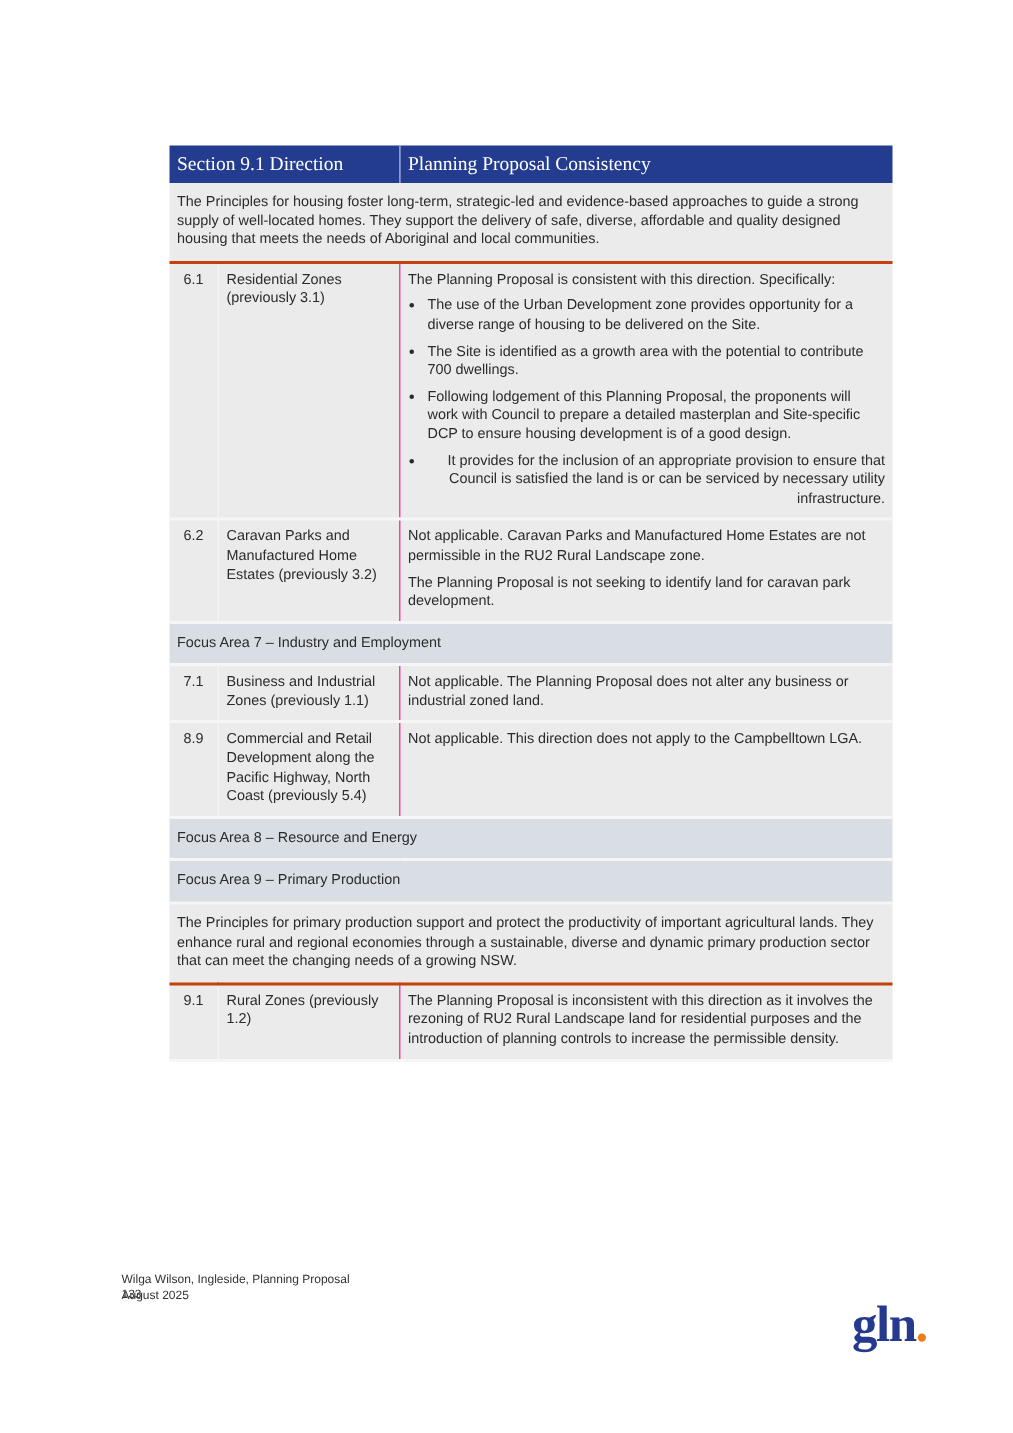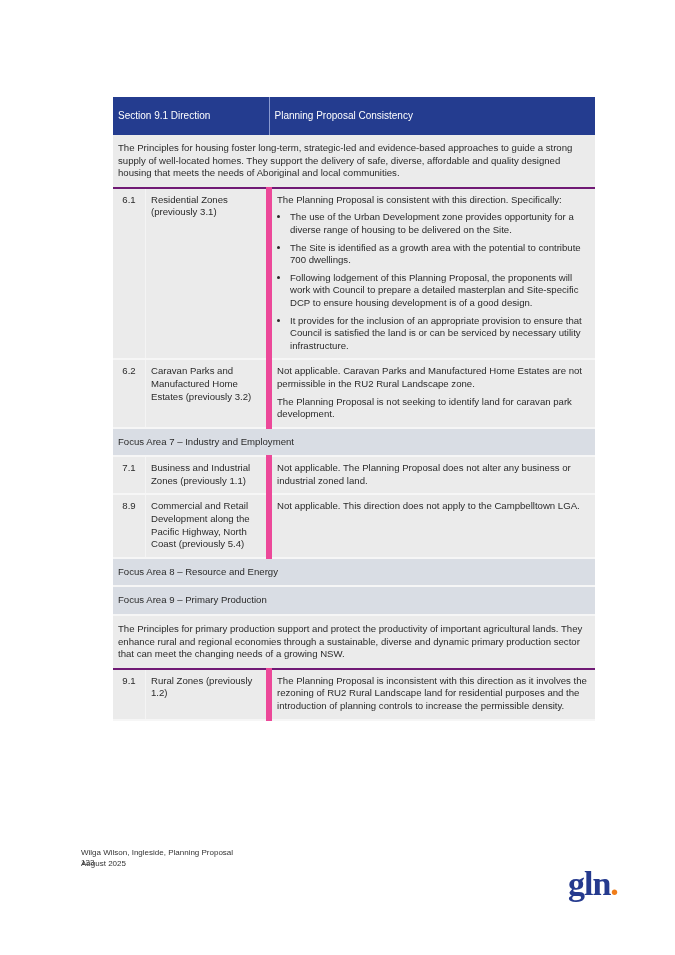--- a/index.html
+++ b/index.html
@@ -1,30 +1,30 @@
 <!DOCTYPE html>
 <html><head>
 <meta charset="utf-8">
 <style>
   html, body { margin:0; padding:0; background:#ffffff; }
   body { width:675px; height:955px; position:relative; font-family:"Liberation Sans", sans-serif; color:#2b2b2b; }
   .tbl { position:absolute; left:113px; top:97px; width:482px; border-collapse:collapse; font-size:9.6px; line-height:12.6px; }
   .tbl td { vertical-align:top; }
-  .hdr td { background:#243c8f; color:#ffffff; font-size:10px; height:38px; vertical-align:middle; padding:0 5px; }
+  .hdr td { background:#243c8f; color:#ffffff; font-size:13px; height:25px; vertical-align:middle; padding:0 5px;font-family:Liberation Serif, serif; }
   .hdr td.c1 { border-right:1px solid #8a9ad0; }
   .row td { background:#ebebeb; padding:5px 5px 6px 5px; border-bottom:2px solid #f6f6f6; }
   .row td.num { width:22px; border-right:1px solid #f4f4f4;text-align:center; }
-  .row td.name { width:110px; border-right:6px solid #ec4899; }
-  .intro td { background:#ebebeb; padding:7px 5px 7px 5px; border-bottom:2px solid #701a75; }
+  .row td.name { width:110px; border-right:1px solid #ec4899; }
+  .intro td { background:#ebebeb; padding:7px 5px 7px 5px; border-bottom:2px solid #c2410c; }
   .focus td { background:#d9dde4; padding:7px 5px 7px 5px; border-bottom:2px solid #f6f6f6; }
   p { margin:0 0 5px 0; }
   p:last-child { margin-bottom:0; }
   ul { margin:0; padding:0 0 0 13px; }
   li { margin:0 0 5px 0; padding-left:0; }
-  li:last-child { margin-bottom:0; }
+  li:last-child { margin-bottom:0;text-align:right; }
   .pg { position:absolute; left:81px; top:858px; font-size:8px; color:#333; }
   .foot { position:absolute; left:81px; top:847px; font-size:8px; line-height:11px; color:#333; }
   .logo { position:absolute; left:568px; top:864px; font-family:Liberation Serif, serif; font-size:34px; font-weight:bold; color:#253a8e; letter-spacing:-1px; line-height:40px; }
   .logo .dot { color:#f07d1a; }
 </style>
 </head>
 <body>
 
 <table class="tbl">
   <tbody>

